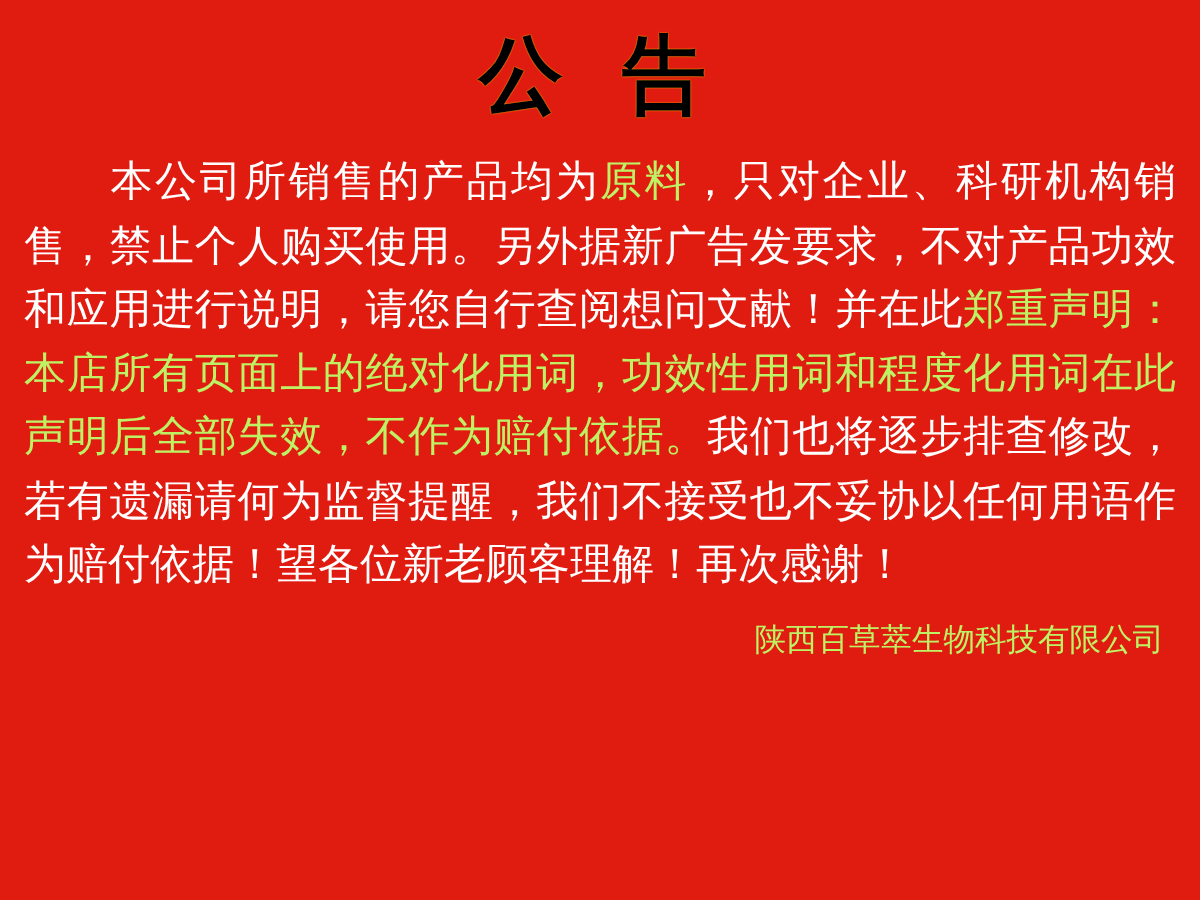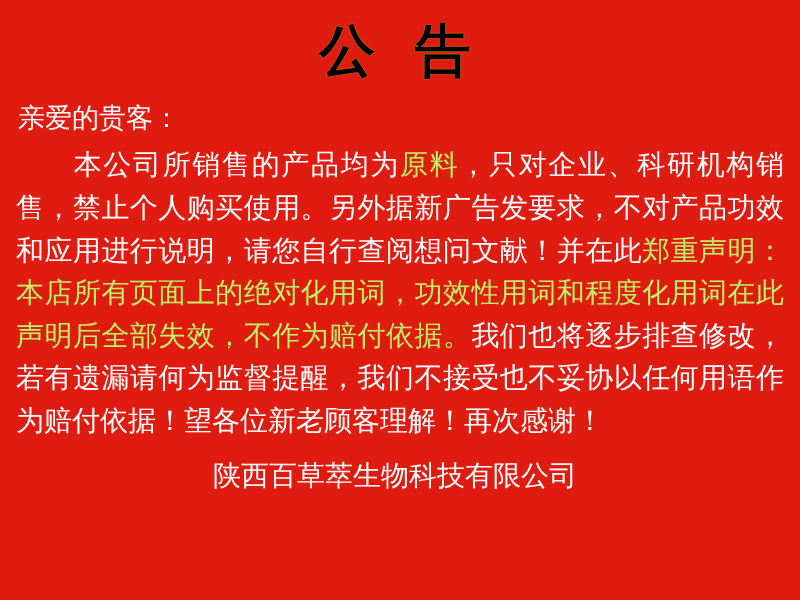--- a/index.html
+++ b/index.html
@@ -47,33 +47,32 @@
     word-break: break-all;
   }
   .indent {
     display: inline-block;
     width: 56px;
   }
   .hl {
     color: #bef264;
   }
   .signature {
-    color: #ffffff;
-    font-size: 28px;
-    text-align: center;
+    color: #bef264;
+    font-size: 21px;
+    text-align: right;
     margin: 14px 10px 0 0;
     line-height: 1.4;
   }
 </style>
 </head>
 <body>
 
 <div class="notice">
 
   <div class="title">公 告</div>
 
-  <div class="salutation">亲爱的贵客：</div>
 
   <div class="body-text"><span class="indent"></span><span>本公司所销售的产品均为</span><span class="hl">原料</span><span>，只对企业、科研机构销售，禁止个人购买使用。另外据新广告发要求，不对产品功效和应用进行说明，请您自行查阅想问文献！并在此</span><span class="hl">郑重声明：本店所有页面上的绝对化用词，功效性用词和程度化用词在此声明后全部失效，不作为赔付依据。</span><span>我们也将逐步排查修改，若有遗漏请何为监督提醒，我们不接受也不妥协以任何用语作为赔付依据！望各位新老顾客理解！再次感谢！</span></div>
 
   <div class="signature">陕西百草萃生物科技有限公司</div>
 
 </div>
 
 </body></html>

